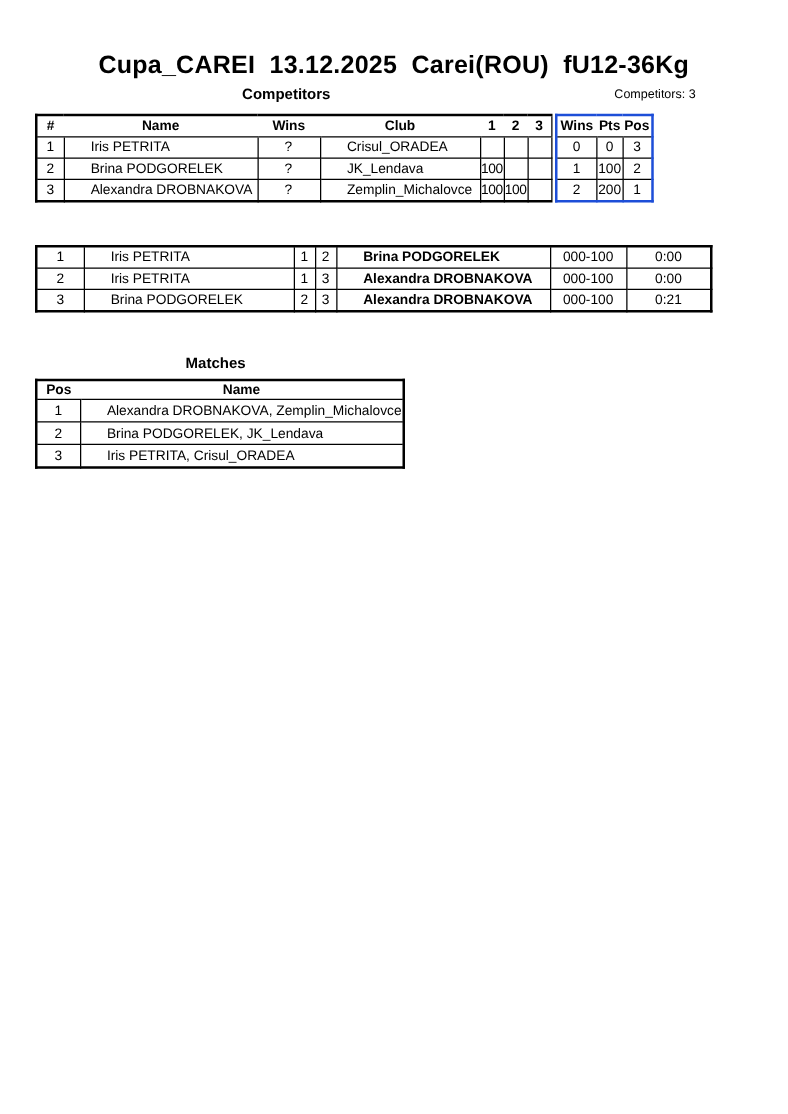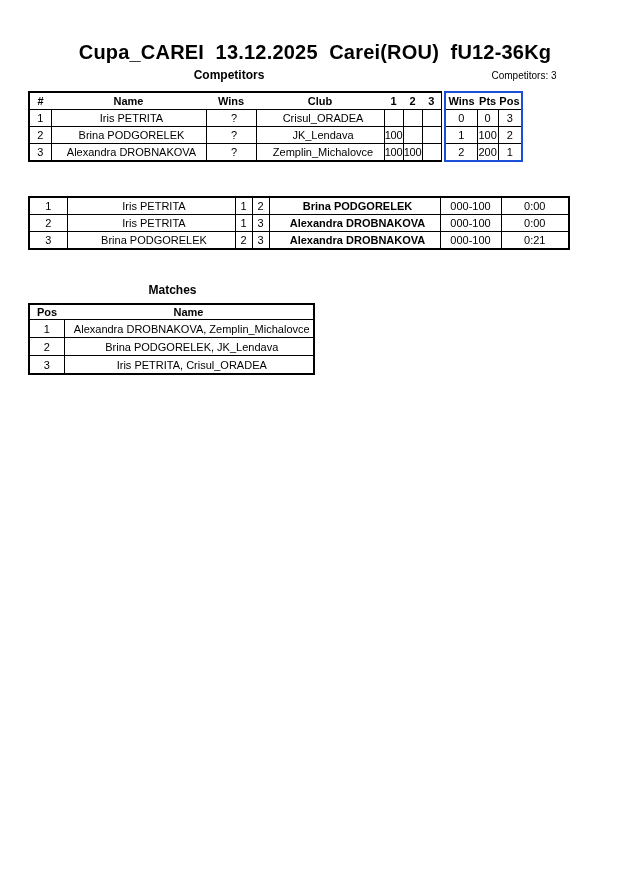--- a/index.html
+++ b/index.html
@@ -48,21 +48,21 @@
   }
   td, th {
     overflow: hidden;
     white-space: nowrap;
     vertical-align: middle;
     padding: 0 1px;
   }
   td { border: 1px solid #000; height: 16px; }
   th { border: none; border-bottom: 1px solid #000; height: 16px; font-size: 11px; font-weight: bold; text-align: center; }
   .c { text-align: center; }
-  .l { text-align: center; padding-left: 7px; }
+  .l { text-align: left; padding-left: 21px; }
   .sm { padding: 0; text-align: center; letter-spacing: -0.3px; }
   .bold { font-weight: bold; }
   .bdr-r { border-right: 1px solid #000; }
 
   .competitors-table {
     top: 91px; left: 28px;
     border: 2px solid #000;
     border-right: 1px solid #000;
   }
   .score-block-table {

